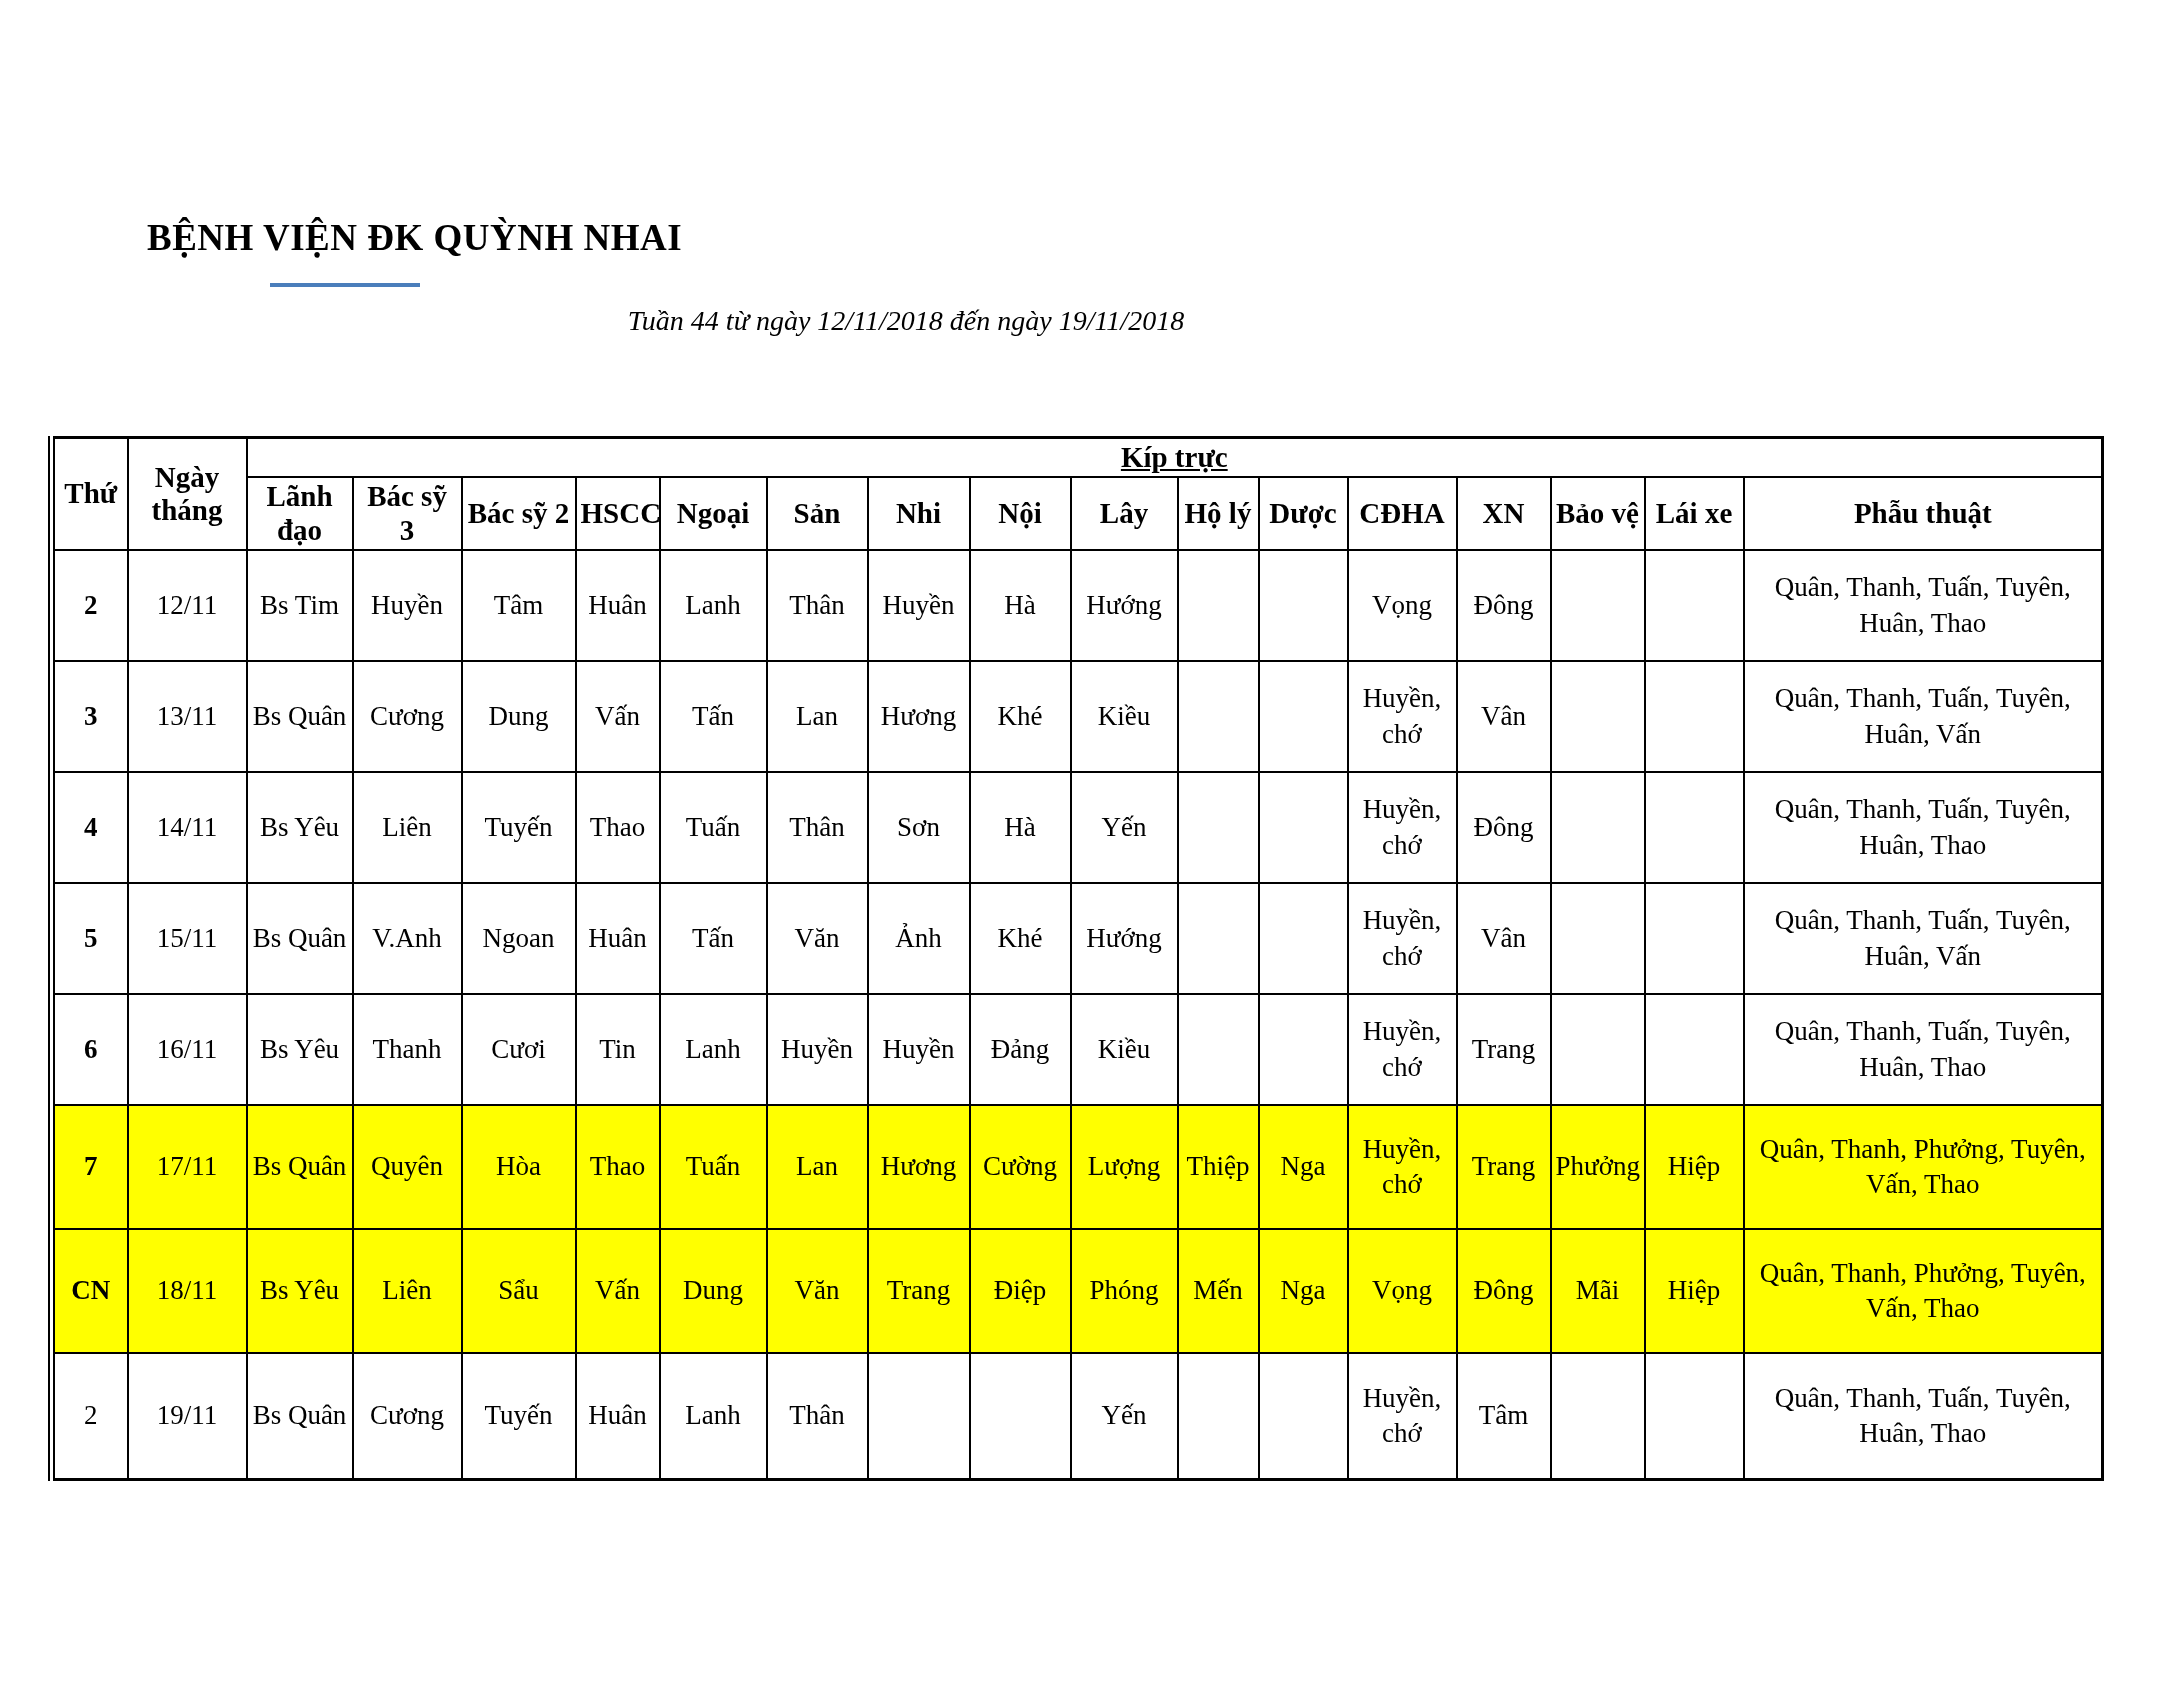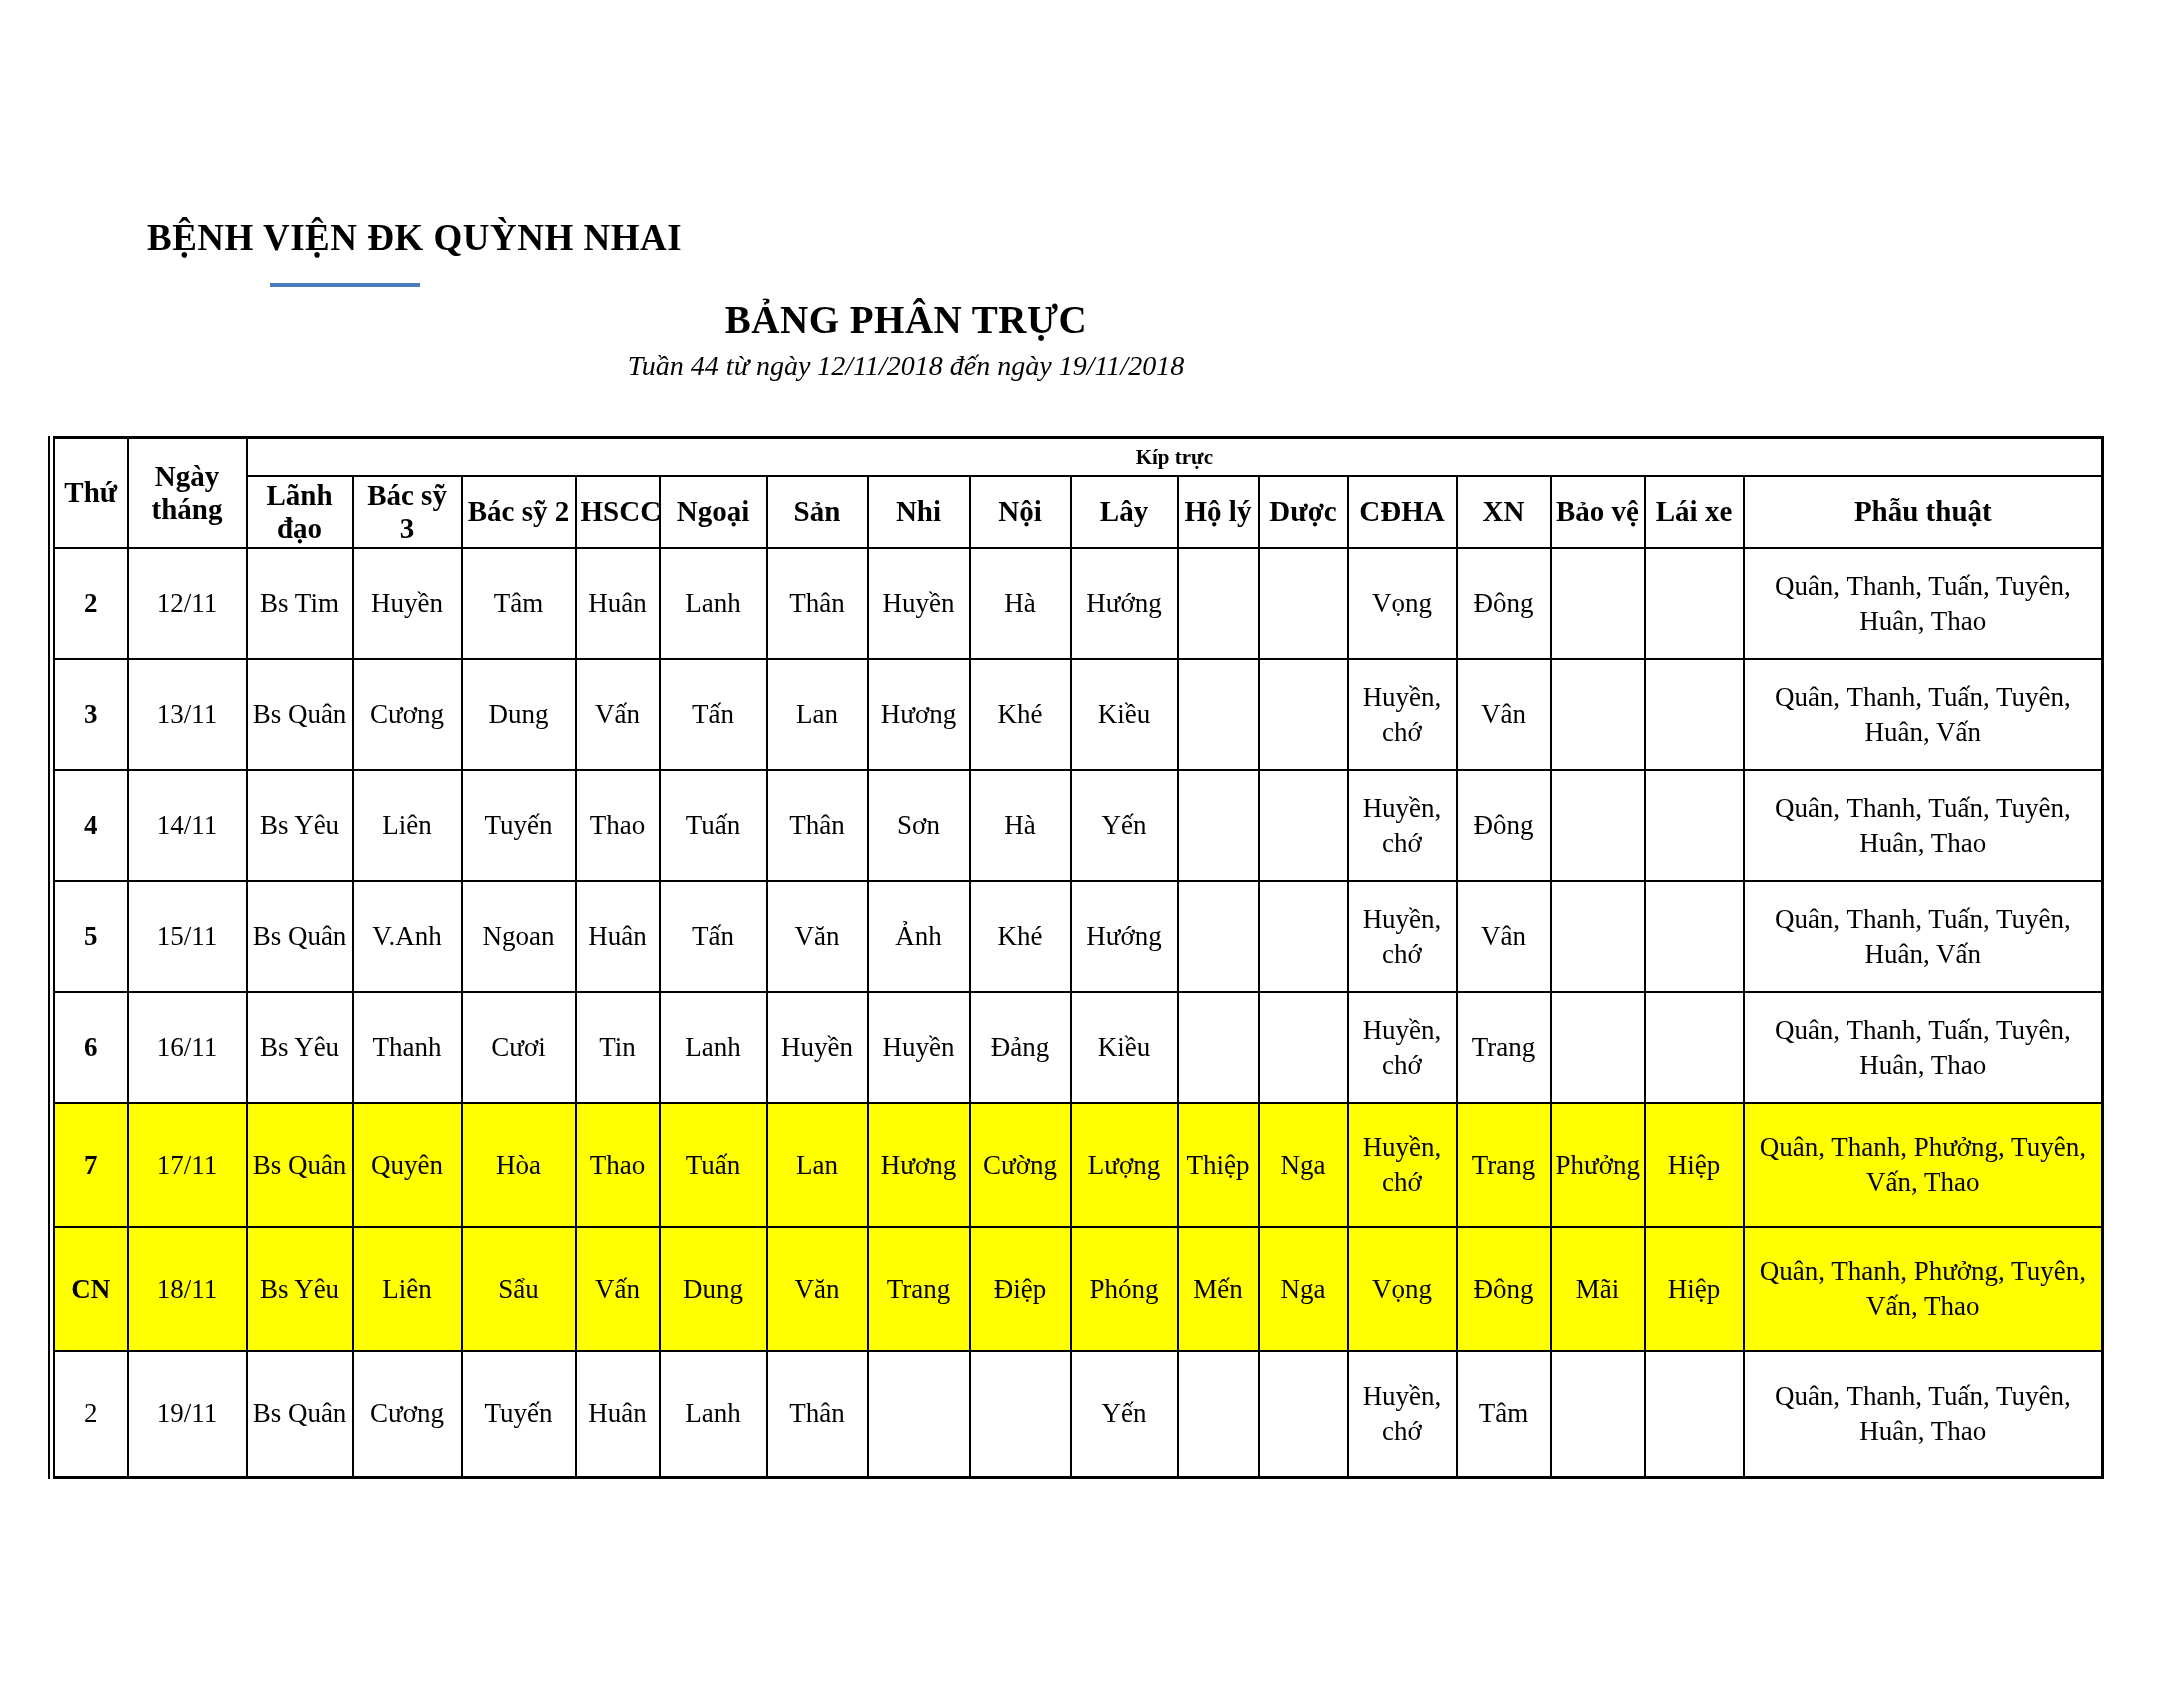--- a/index.html
+++ b/index.html
@@ -37,36 +37,35 @@
   table.roster th, table.roster td {
     border: 2px solid #000;
     text-align: center;
     vertical-align: middle;
     padding: 2px 4px;
     overflow: hidden;
   }
   thead tr.kip-row { height: 38px; }
   thead tr.sub-row { height: 52px; }
   thead th { font-size: 29px; font-weight: bold; line-height: 1.15; }
-  thead th.kip { font-size: 21px; }
+  thead th.kip { font-size: 29px; text-decoration: underline; }
   tbody td { font-size: 27px; line-height: 1.3; border-bottom-width: 4px; }
   tbody tr { height: 111px; }
   tbody tr.highlight { height: 124px; background: #ffff00; }
   tbody tr:last-child { height: 126px; }
   tbody td.thu { font-weight: bold; }
   tbody tr:last-child td.thu { font-weight: normal; }
 </style>
 </head>
 <body>
 
 <div class="hospital-name">BỆNH VIỆN ĐK QUỲNH NHAI</div>
 <div class="title-underline"></div>
 
 <div class="title-wrap">
-  <div class="doc-title">BẢNG PHÂN TRỰC</div>
   <div class="doc-subtitle">Tuần 44 từ ngày 12/11/2018 đến ngày 19/11/2018</div>
 </div>
 
 <table class="roster">
   <colgroup id="cols">
       <col style="width: 76px;">
       <col style="width: 119px;">
       <col style="width: 106px;">
       <col style="width: 109px;">
       <col style="width: 114px;">

